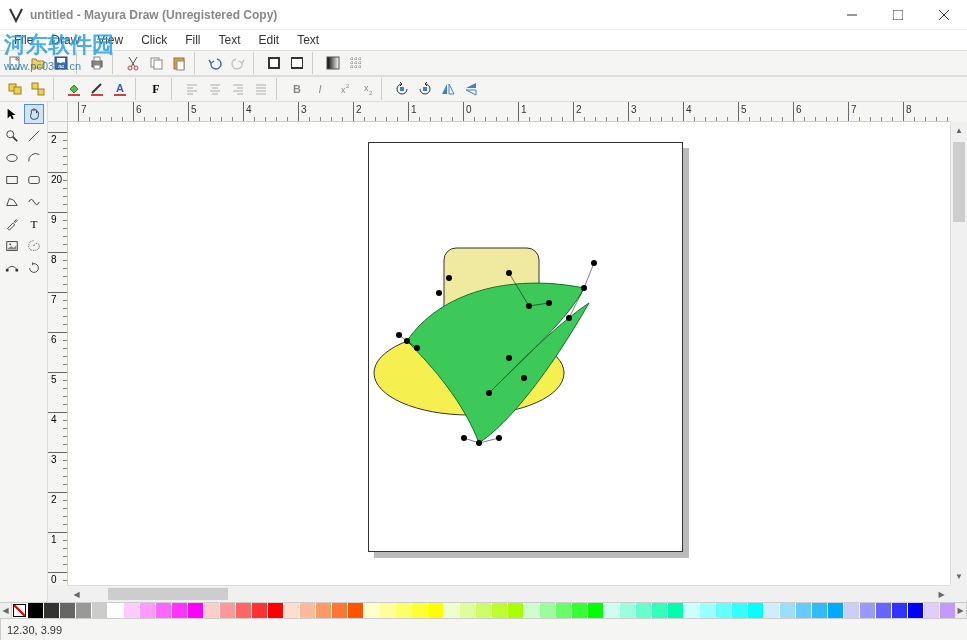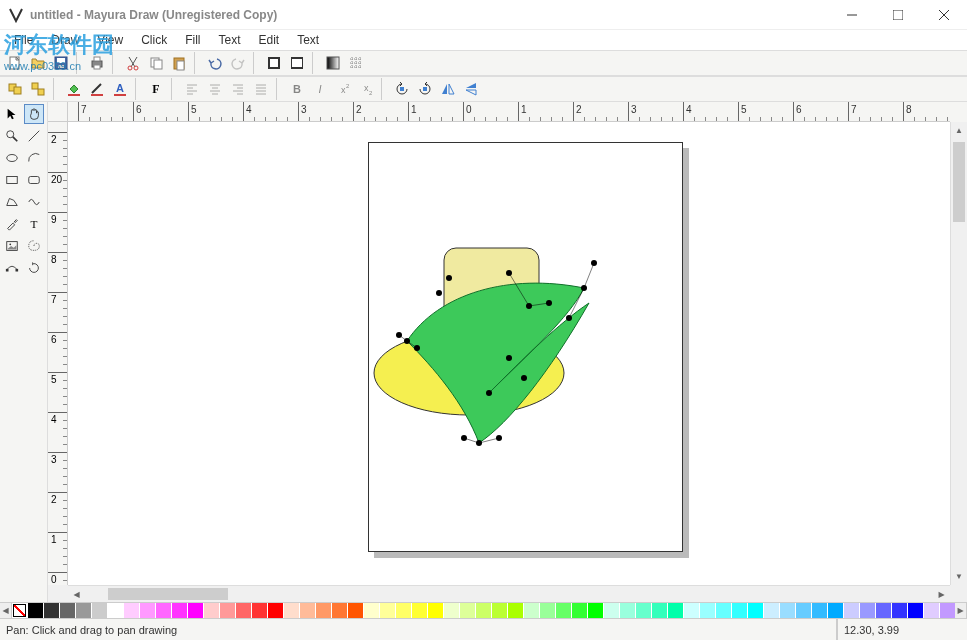--- a/index.html
+++ b/index.html
@@ -726,15 +726,14 @@
       <div class="palcell" style="background: rgb(102, 102, 255);"></div>
       <div class="palcell" style="background: rgb(51, 51, 255);"></div>
       <div class="palcell" style="background: rgb(0, 0, 255);"></div>
       <div class="palcell" style="background: rgb(224, 204, 255);"></div>
       <div class="palcell" style="background: rgb(194, 153, 255);"></div>
     </div>
   <div class="palarr">▶</div>
 </div>
 
 <div class="statusbar">
-  <div class="msg">Pan: Click and drag to pan drawing</div>
   <div class="coords">12.30, 3.99</div>
 </div>
 
 </body></html>

